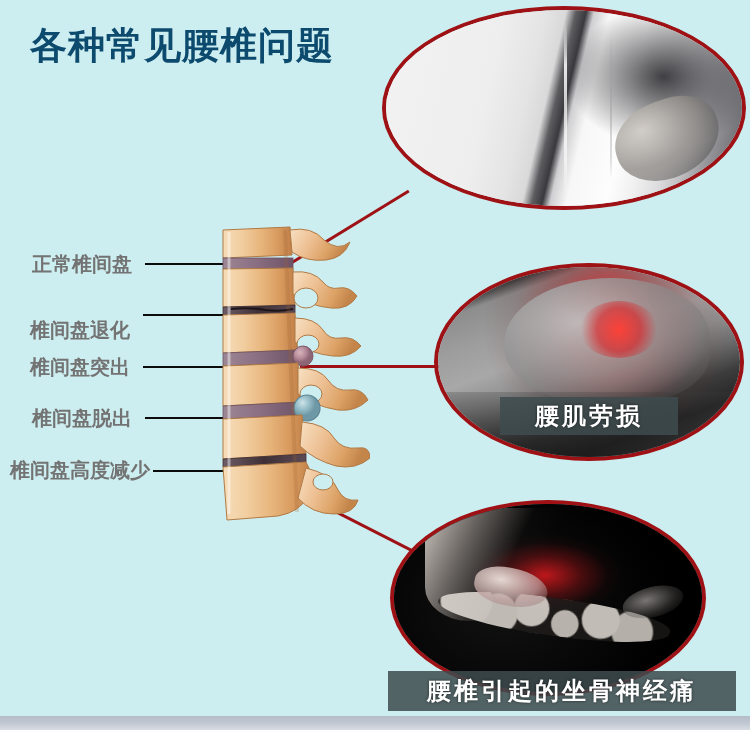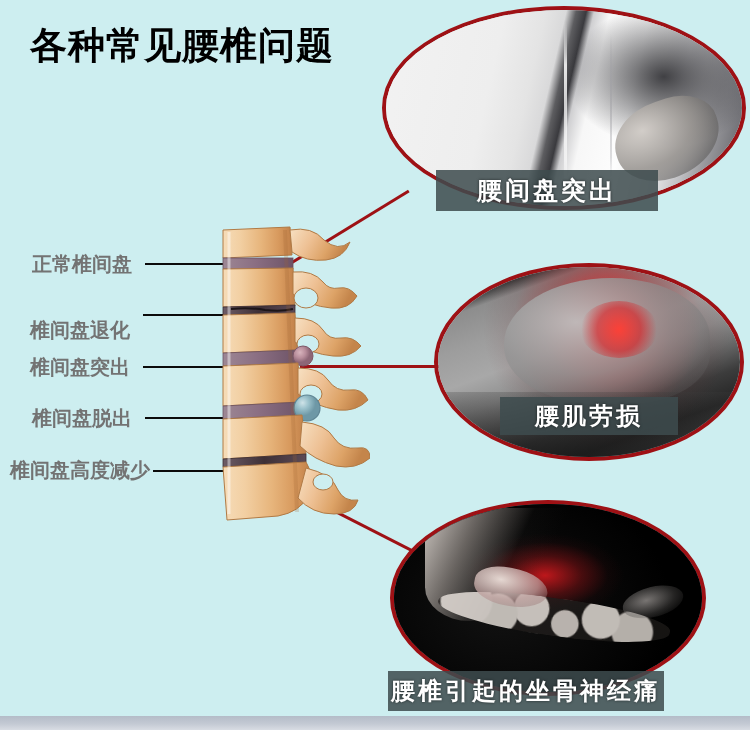--- a/index.html
+++ b/index.html
@@ -31,21 +31,21 @@
     background: linear-gradient(180deg, #b4bcc8 0%, #c3c9d3 55%, #d8dce3 100%);
   }
 
   
   .main-title {
     position: absolute;
     left: 30px;
     top: 27px;
     font-size: 37px;
     font-weight: bold;
-    color: #000000;
+    color: #0c4a6e;
     letter-spacing: 1px;
     white-space: nowrap;
     line-height: 1;
   }
   .sub-title {
     position: absolute;
     left: 33px;
     top: 168px;
     font-size: 25px;
     font-weight: bold;
@@ -242,40 +242,39 @@
   <div class="leader-red" style="left:300px; top:365px; width:140px; transform: rotate(0deg);"></div>
   <div class="leader-red" style="left:300px; top:492px; width:140px; transform: rotate(27deg);"></div>
 
   <div class="photo-ellipse" id="ellipse-disc-herniation" style="left:382px; top:6px; width:364px; height:204px;">
     <div class="ph-inner">
       <div class="arm-shape"></div>
       <div class="shirt-fold-a"></div>
       <div class="shirt-fold-b"></div>
     </div>
   </div>
-  <div class="caption-band" style="left:436px; top:170px; width:222px; height:41px; font-size:25px;">腰间盘突出</div>
 
   <div class="photo-ellipse" id="ellipse-muscle-strain" style="left:434px; top:263px; width:310px; height:198px;">
     <div class="ph-inner">
       <div class="back-hump"></div>
       <div class="pain-core"></div>
       <div class="ground"></div>
     </div>
   </div>
   <div class="caption-band" style="left:500px; top:397px; width:178px; height:38px; font-size:24px;">腰肌劳损</div>
 
   <div class="photo-ellipse" id="ellipse-sciatica" style="left:390px; top:500px; width:316px; height:196px;">
     <div class="ph-inner">
       <div class="torso-curve"></div>
       <div class="leopard-band"></div>
       <div class="hand-left"></div>
       <div class="hand-right"></div>
     </div>
   </div>
-  <div class="caption-band" style="left:388px; top:671px; width:276px; height:40px; font-size:24px;">腰椎引起的坐骨神经痛</div>
+  <div class="caption-band" style="left:388px; top:671px; width:348px; height:40px; font-size:24px;">腰椎引起的坐骨神经痛</div>
 
   <div class="anno" style="left:32px; top:254px;">正常椎间盘</div>
   <div class="leader-black" style="left:145px; top:263px; width:95px;"></div>
 
   <div class="anno" style="left:30px; top:320px;">椎间盘退化</div>
   <div class="leader-black" style="left:143px; top:314px; width:98px;"></div>
 
   <div class="anno" style="left:30px; top:357px;">椎间盘突出</div>
   <div class="leader-black" style="left:143px; top:366px; width:98px;"></div>
 

